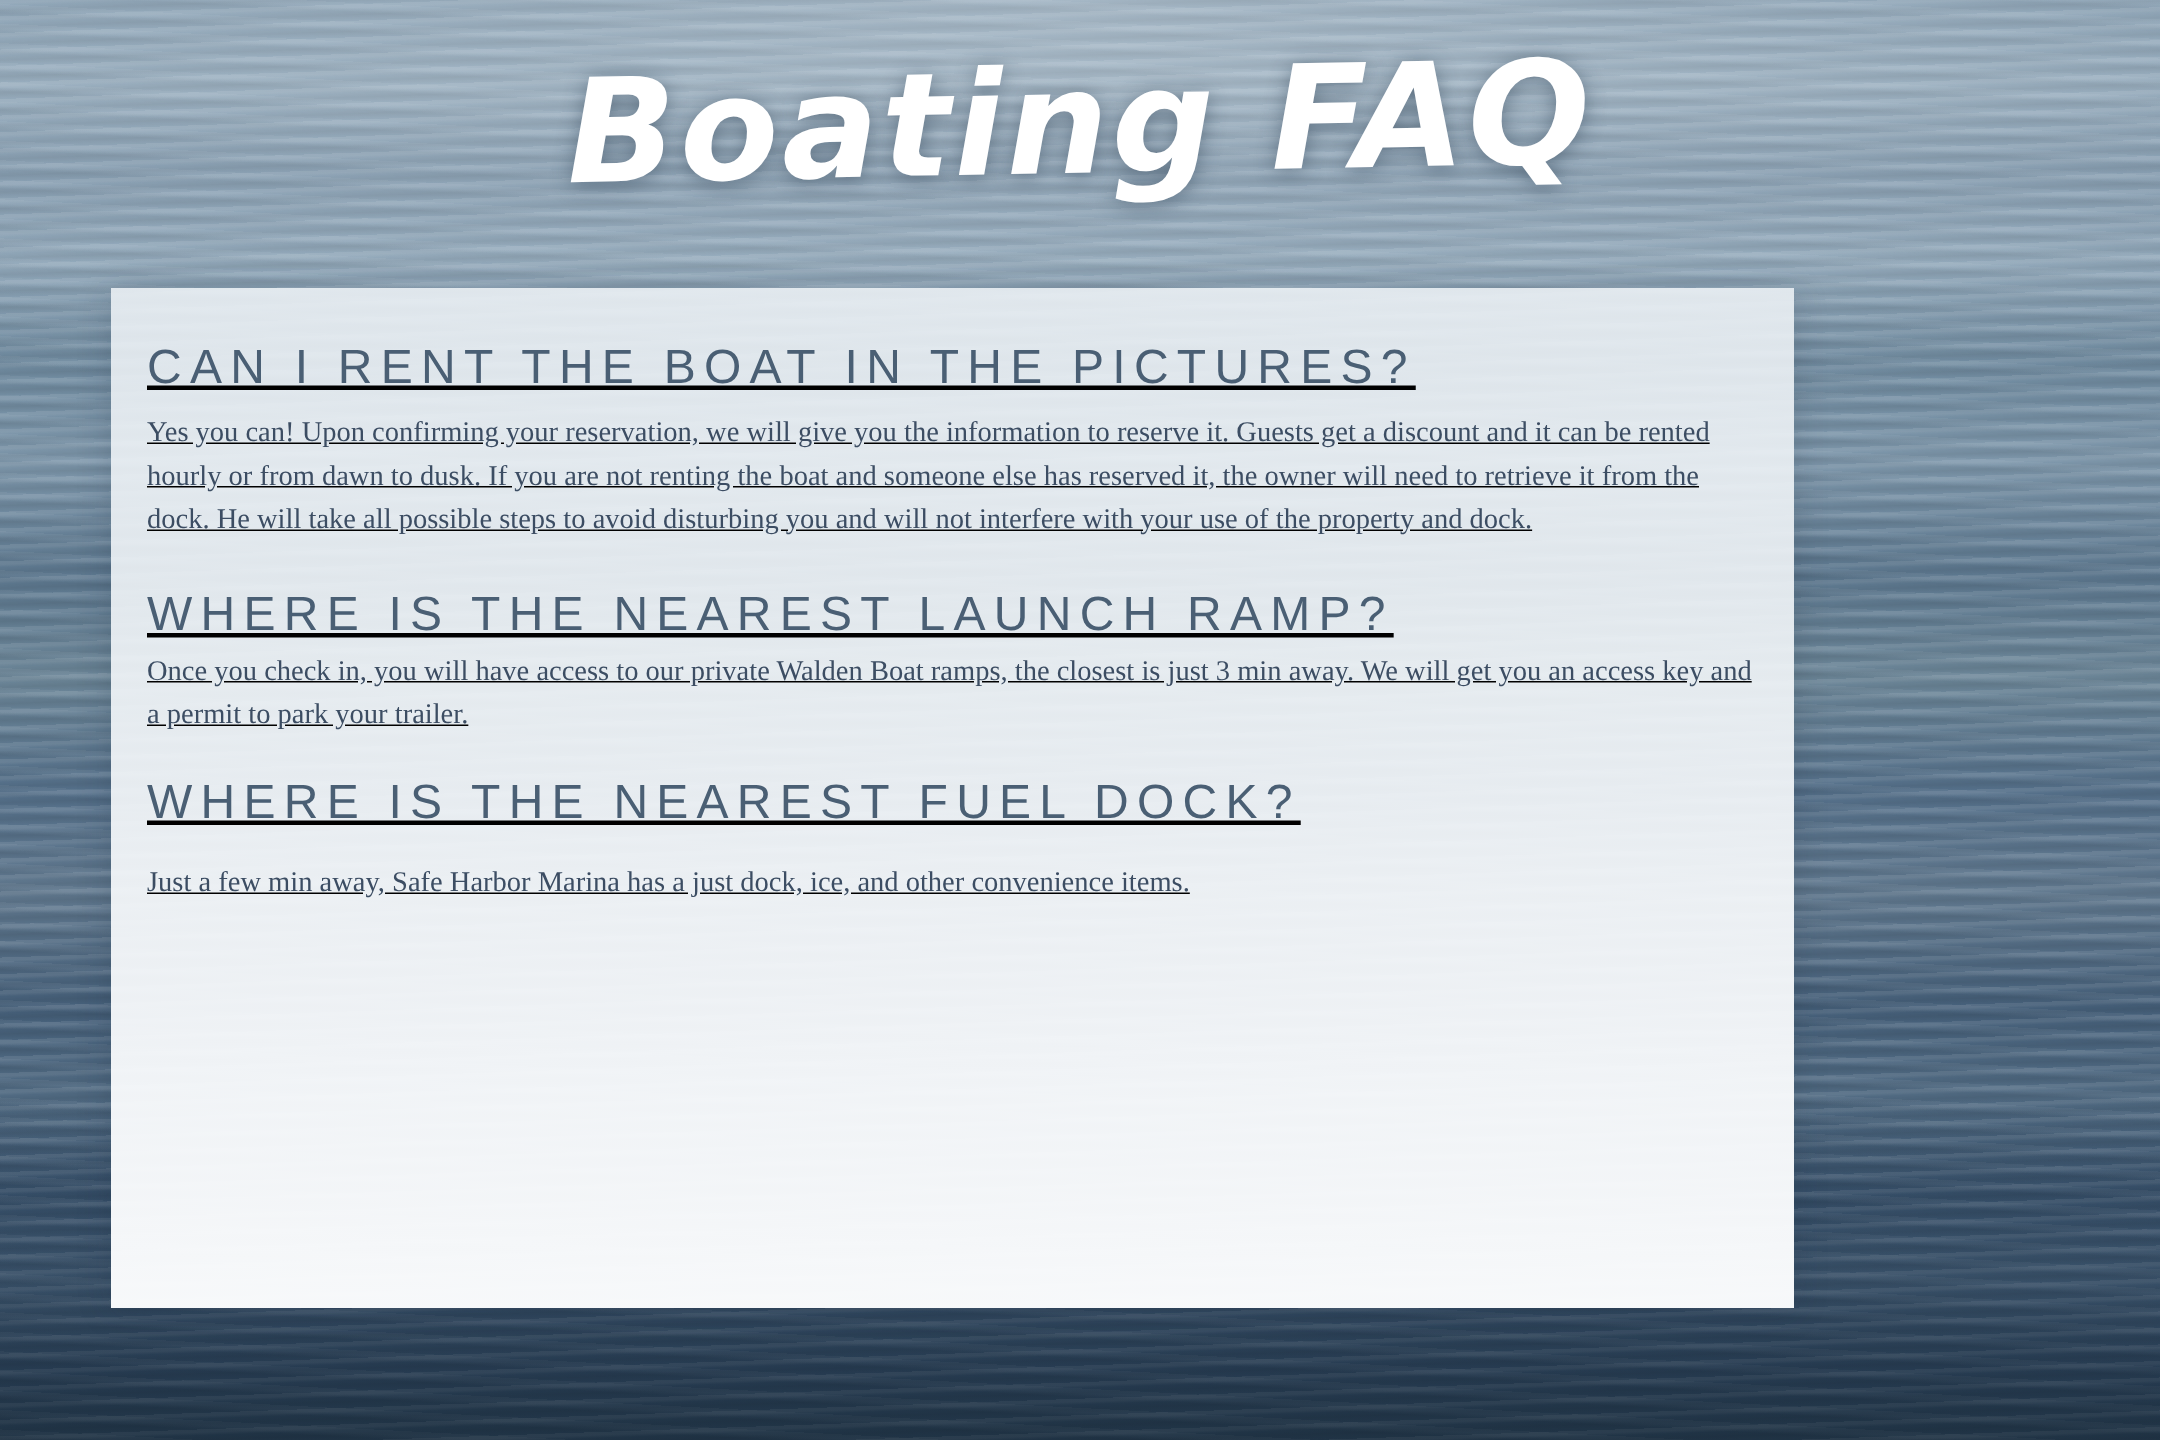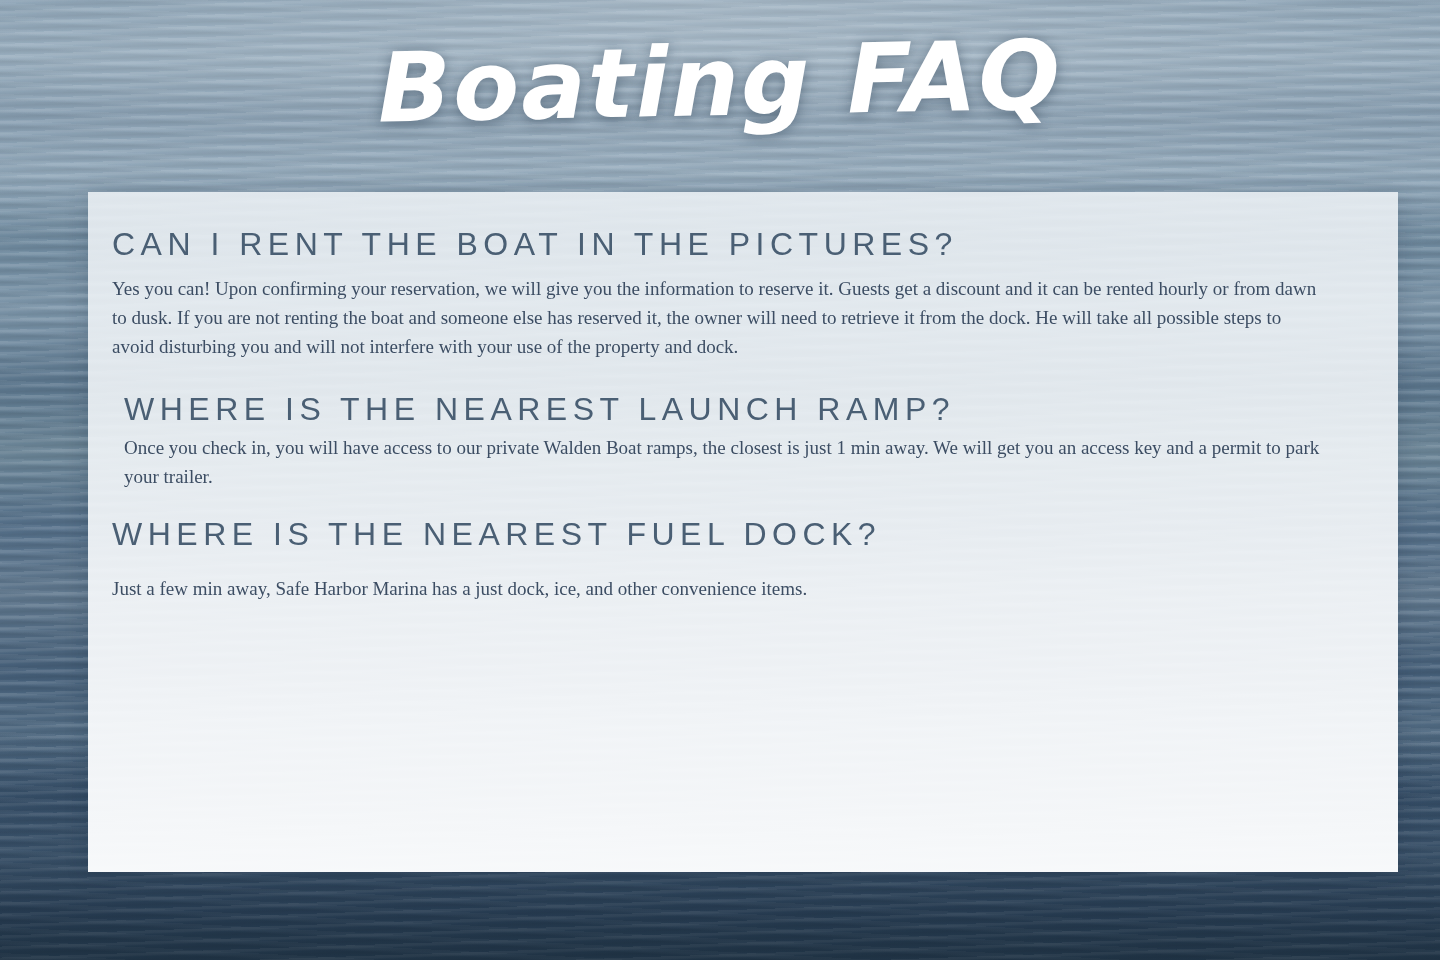--- a/index.html
+++ b/index.html
@@ -89,32 +89,33 @@
     font-style: italic;
     letter-spacing: 2px;
     line-height: 1.25;
     text-shadow: 0 2px 14px rgba(30,50,70,0.45);
     transform: rotate(-1.1deg);
   }
 
   
   .card {
     position: absolute;
-    left: 88px;
+    left: 74px;
     top: 192px;
-    width: 1310px;
+    width: 1122px;
     height: 680px;
     background: linear-gradient(180deg,
         rgba(236,241,245,0.88) 0%,
         rgba(241,245,248,0.90) 35%,
         rgba(248,250,252,0.94) 70%,
         rgba(253,254,255,0.97) 100%);
     box-shadow: 0 2px 22px rgba(20,40,60,0.18);
     padding: 34px 0 0 0;
     box-sizing: border-box;
+    text-decoration: underline;
   }
 
   .faq-list {
     padding: 0 24px 0 24px;
   }
 
   .faq-item {
     margin-bottom: 22px;
   }
   .faq-item:last-child { margin-bottom: 0; }
@@ -135,21 +136,21 @@
     line-height: 1.52;
     color: #3c4d63;
     margin: 0;
     max-width: 1215px;
   }
 
   
   .faq-item.i0 .q { margin-bottom: 12px; }
   .faq-item.i0 { margin-bottom: 26px; }
   .faq-item.i1 { margin-bottom: 30px; }
-  .faq-item.i2 { margin-bottom: 24px; margin-left: 12px; }
+  .faq-item.i2 { margin-bottom: 24px; }
   .faq-item.i2 .q { margin-bottom: 6px; }
   .faq-item.i3 .q { margin-bottom: 22px; }
 </style>
 </head>
 <body>
 
 <div class="page">
 
   <div class="bg"></div>
   <div class="bg-ripples"></div>
@@ -164,21 +165,21 @@
       <div class="faq-item i0">
         <h2 class="q">CAN I RENT THE BOAT IN THE PICTURES?</h2>
         <p class="a">Yes you can! Upon confirming your reservation, we will give you the information to reserve it. Guests get a discount and it can be rented hourly or from dawn to dusk. If you are not renting the boat and someone else has reserved it, the owner will need to retrieve it from the dock. He will take all possible steps to avoid disturbing you and will not interfere with your use of the property and dock.</p>
       </div>
 
       <div class="faq-item i1">
       </div>
 
       <div class="faq-item i2">
         <h2 class="q">WHERE IS THE NEAREST LAUNCH RAMP?</h2>
-        <p class="a">Once you check in, you will have access to our private Walden Boat ramps, the closest is just 1 min away. We will get you an access key and a permit to park your trailer.</p>
+        <p class="a">Once you check in, you will have access to our private Walden Boat ramps, the closest is just 3 min away. We will get you an access key and a permit to park your trailer.</p>
       </div>
 
       <div class="faq-item i3">
         <h2 class="q">WHERE IS THE NEAREST FUEL DOCK?</h2>
         <p class="a">Just a few min away, Safe Harbor Marina has a just dock, ice, and other convenience items.</p>
       </div>
 
     </div>
   </div>
 

